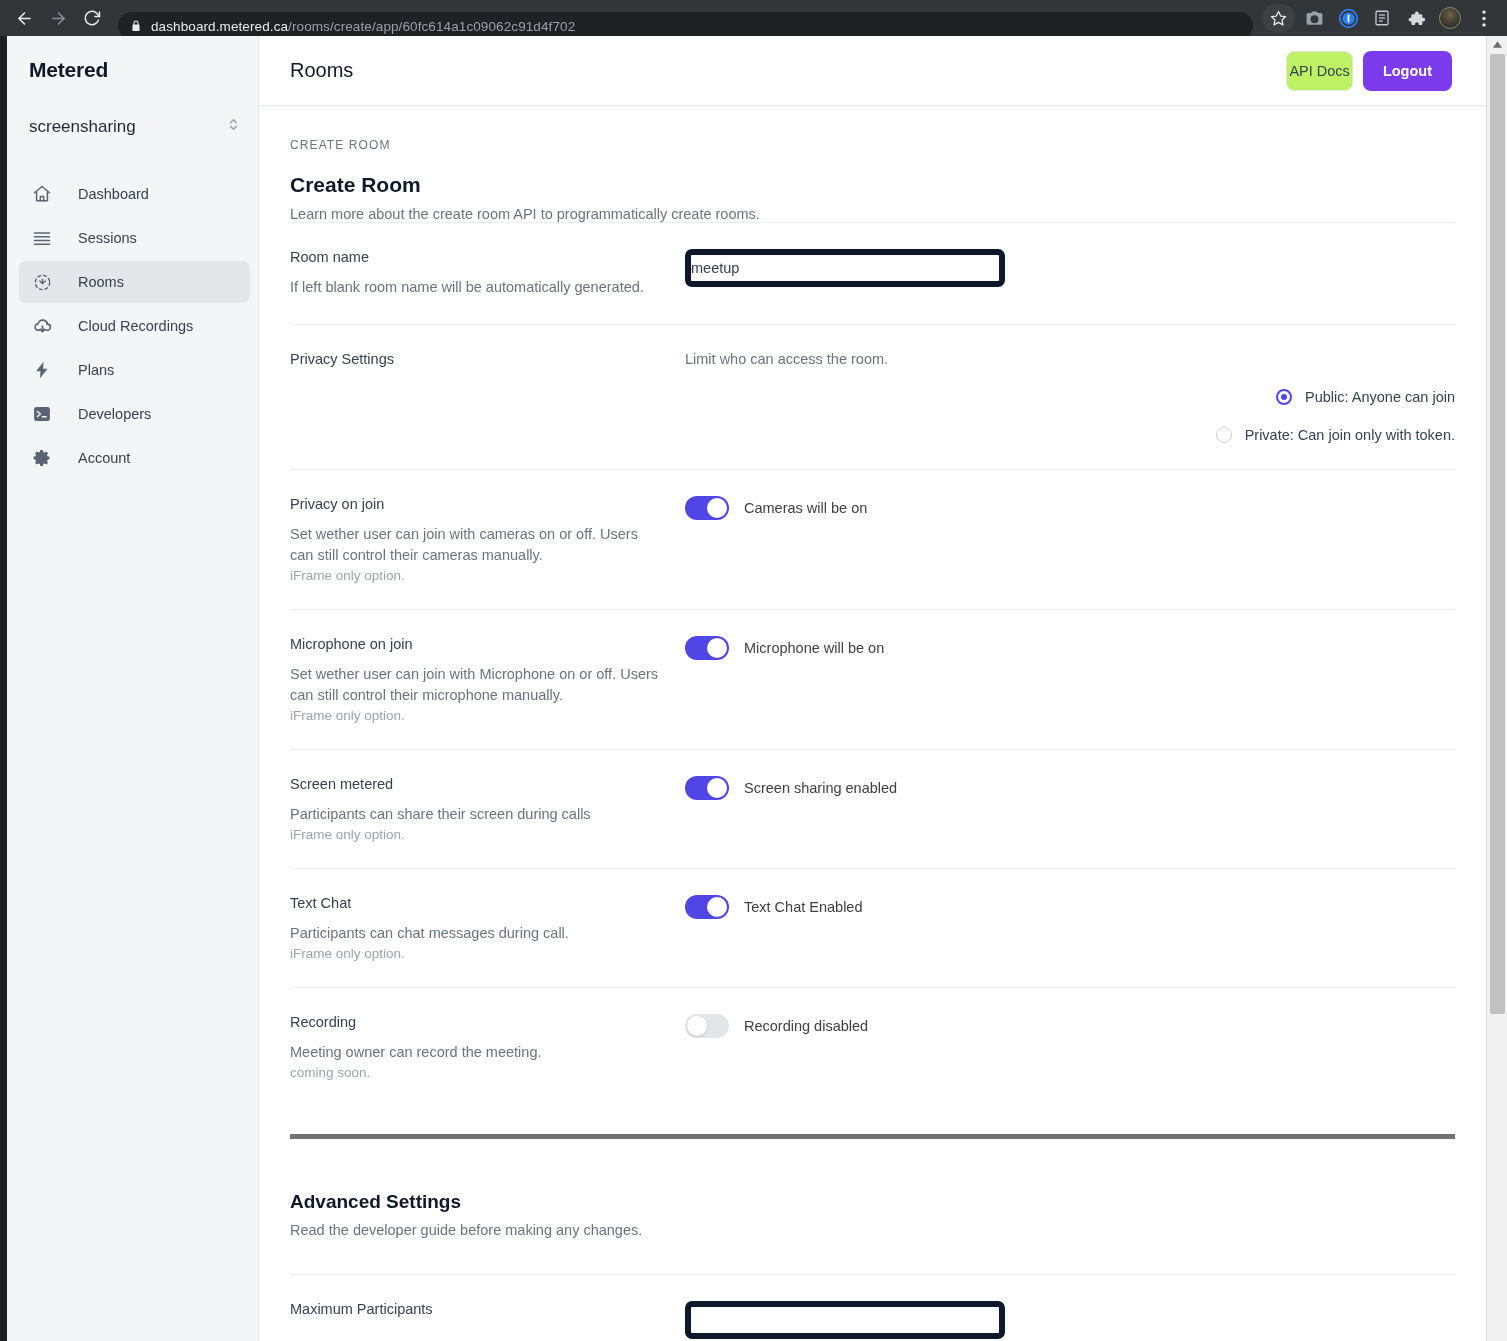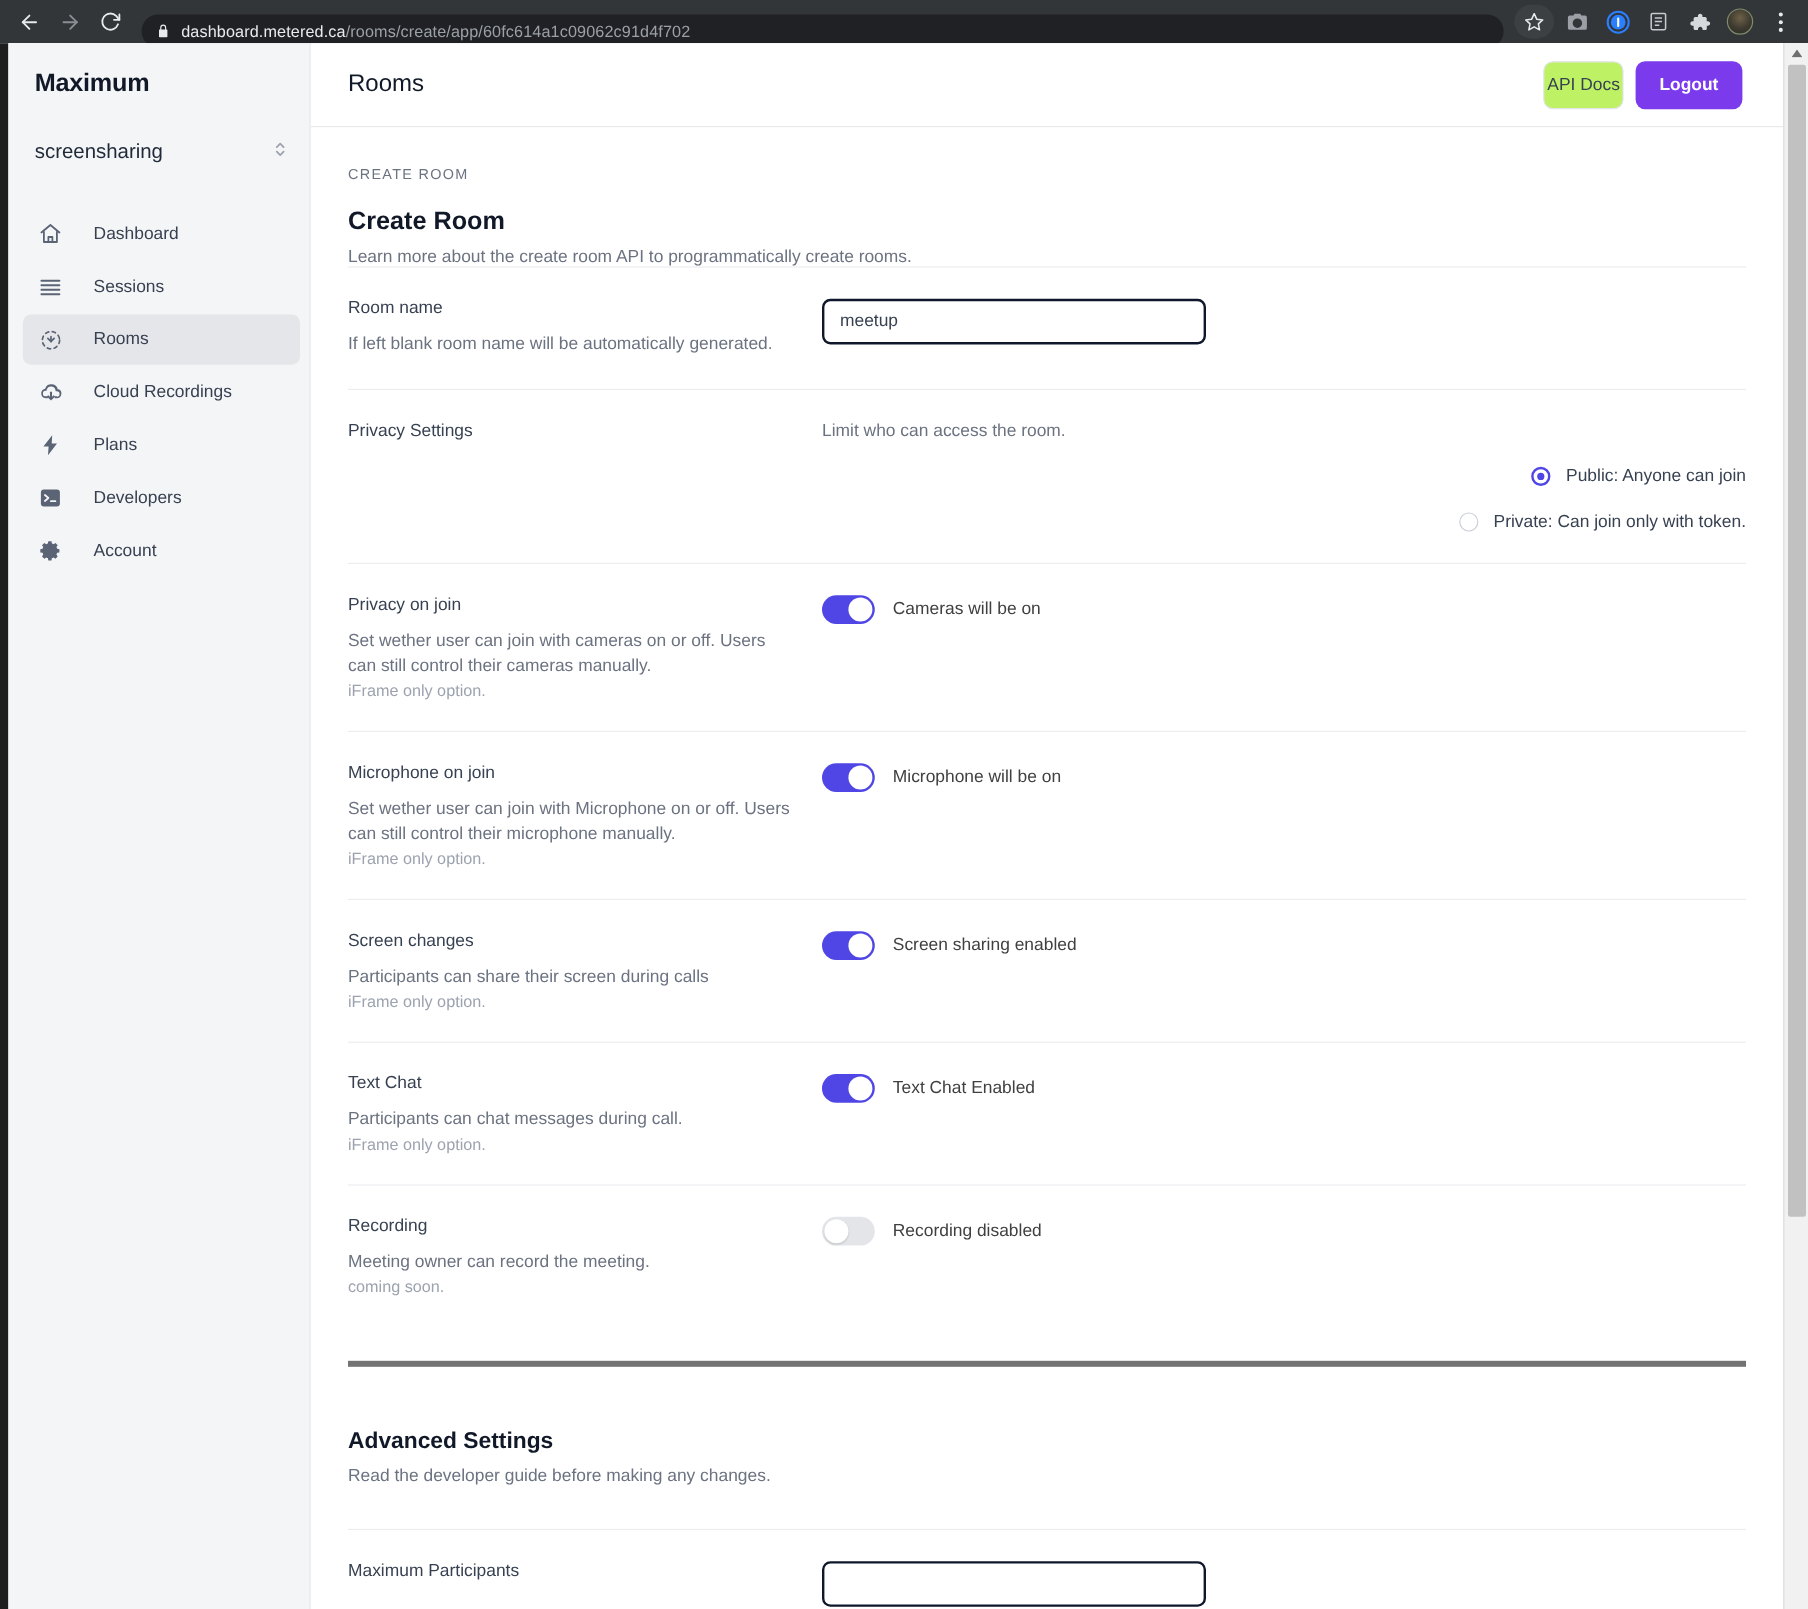--- a/index.html
+++ b/index.html
@@ -144,22 +144,22 @@
   }
   .row:first-of-type { margin-top: 36px; }
   .row-left { width: 395px; flex: 0 0 395px; padding-right: 20px; }
   .row-right { flex: 1; }
   .field-label { font-size: 14.5px; color: #374151; }
   .field-help { font-size: 14.5px; color: #6b7280; margin-top: 12px; line-height: 1.45; }
   .field-note { font-size: 13.5px; color: #9ca3af; margin-top: 2px; }
 
   .text-input {
     width: 320px; height: 38px;
-    border: 2px solid #0f172a; border-radius: 7px;
-    padding: 0 13px; font-size: 14.5px; color: #374151;
+    border: 6px solid #0f172a; border-radius: 7px;
+    padding: 0 0; font-size: 14.5px; color: #374151;
     background: #fff; outline: none;
     font-family: "Liberation Sans", sans-serif;
   }
 
   .radio-intro { font-size: 14.5px; color: #6b7280; }
   .radio-row { display: flex; align-items: center; gap: 13px; margin-top: 22px; cursor: pointer; justify-content: flex-end; }
   .radio {
     width: 16px; height: 16px; border-radius: 50%;
     border: 1.6px solid #cbd0d8; background: #fff;
     flex: 0 0 16px; position: relative;
@@ -283,21 +283,21 @@
         </svg>
     </div>
   </div>
 </div>
 
 <div class="viewport">
   <div class="edge-strip"></div>
   <div class="edge-strip2"></div>
 
   <div class="sidebar">
-    <div class="brand">Maximum</div>
+    <div class="brand">Metered</div>
 
     <div class="org-select">
       <span class="org-name">screensharing</span>
       <span>
         <svg width="13" height="17" viewBox="0 0 12 18" fill="none" stroke="#9ca3af" stroke-width="1.6" stroke-linecap="round" stroke-linejoin="round">
             <polyline points="3 7 6 4 9 7"></polyline>
             <polyline points="3 11 6 14 9 11"></polyline>
           </svg>
       </span>
     </div>
@@ -444,21 +444,21 @@
         <div class="row-right">
           <div class="toggle-row">
             <span class="toggle"></span>
             <span class="toggle-label">Microphone will be on</span>
           </div>
         </div>
       </div>
 
       <div class="row">
         <div class="row-left">
-          <div class="field-label">Screen changes</div>
+          <div class="field-label">Screen metered</div>
           <div class="field-help">Participants can share their screen during calls</div>
           <div class="field-note">iFrame only option.</div>
         </div>
         <div class="row-right">
           <div class="toggle-row">
             <span class="toggle"></span>
             <span class="toggle-label">Screen sharing enabled</span>
           </div>
         </div>
       </div>

